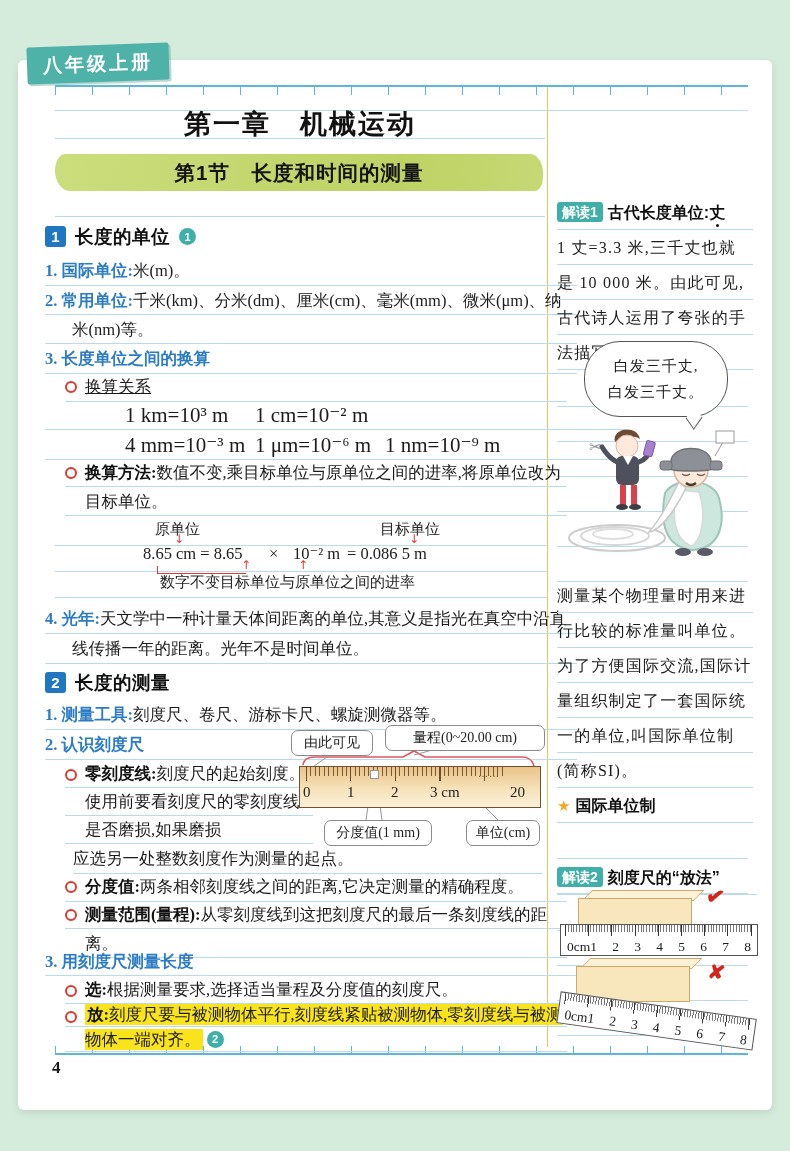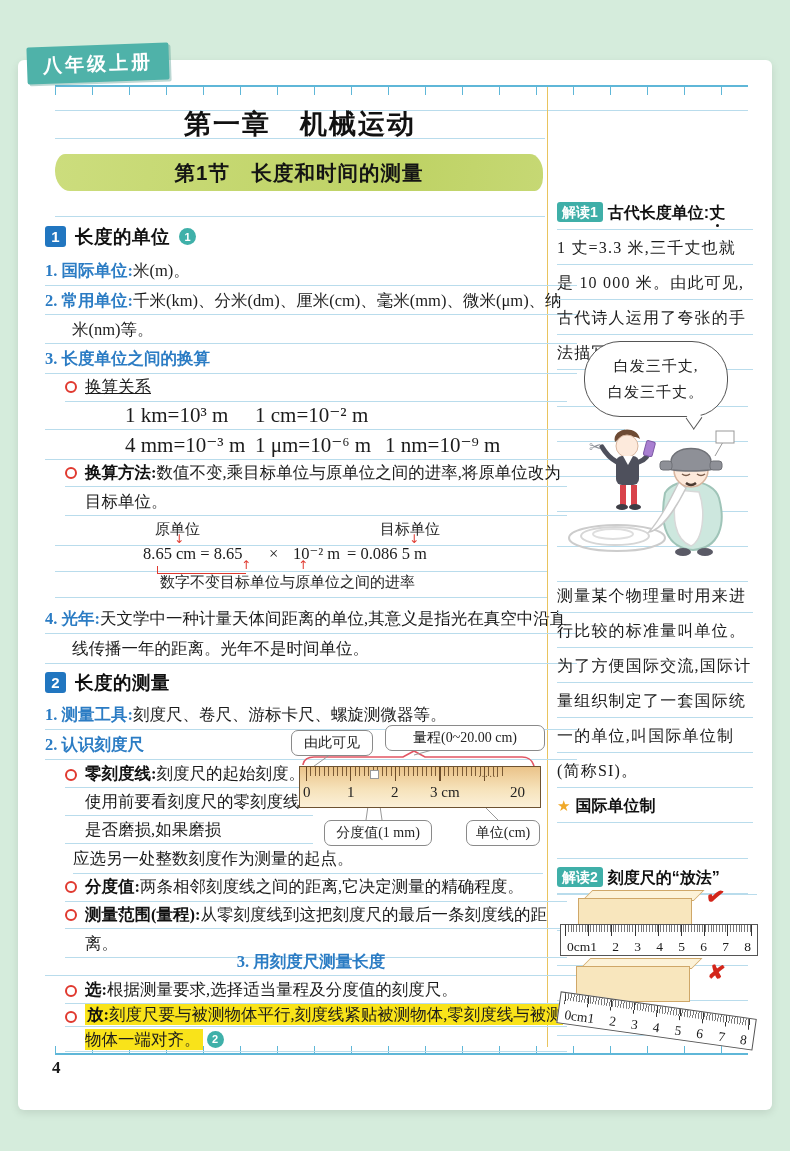--- a/index.html
+++ b/index.html
@@ -182,21 +182,21 @@
 </p>
 <p class="abs lh30" style="left:73px;top:844px;width:470px;font-size:16.5px;margin:0;">
   <span>应选另一处整数刻度作为测量的起点。</span>
 </p>
 <p class="bullet lh30" style="top:872px;margin:0;">
   <span class="bdot"></span><b class="bb">分度值:</b><span>两条相邻刻度线之间的距离,它决定测量的精确程度。</span>
 </p>
 <p class="bullet lh29" style="top:900px;margin:0;">
   <span class="bdot"></span><b class="bb">测量范围(量程):</b><span>从零刻度线到这把刻度尺的最后一条刻度线的距离。</span>
 </p>
-<p class="item lh28" style="top:948px;margin:0;text-align:center;">
+<p class="item lh28" style="top:948px;margin:0;">
   <b class="bl">3. 用刻度尺测量长度</b>
 </p>
 <p class="bullet lh28" style="top:976px;margin:0;">
   <span class="bdot"></span><b class="bb">选:</b><span>根据测量要求,选择适当量程及分度值的刻度尺。</span>
 </p>
 <p class="bullet lh25" style="top:1002px;margin:0;">
   <span class="bdot"></span><span class="hl"><b class="bb">放:</b><span>刻度尺要与被测物体平行,刻度线紧贴被测物体,零刻度线与被测物体一端对齐。</span></span>
   <span class="refcirc">2</span>
 </p>
 

